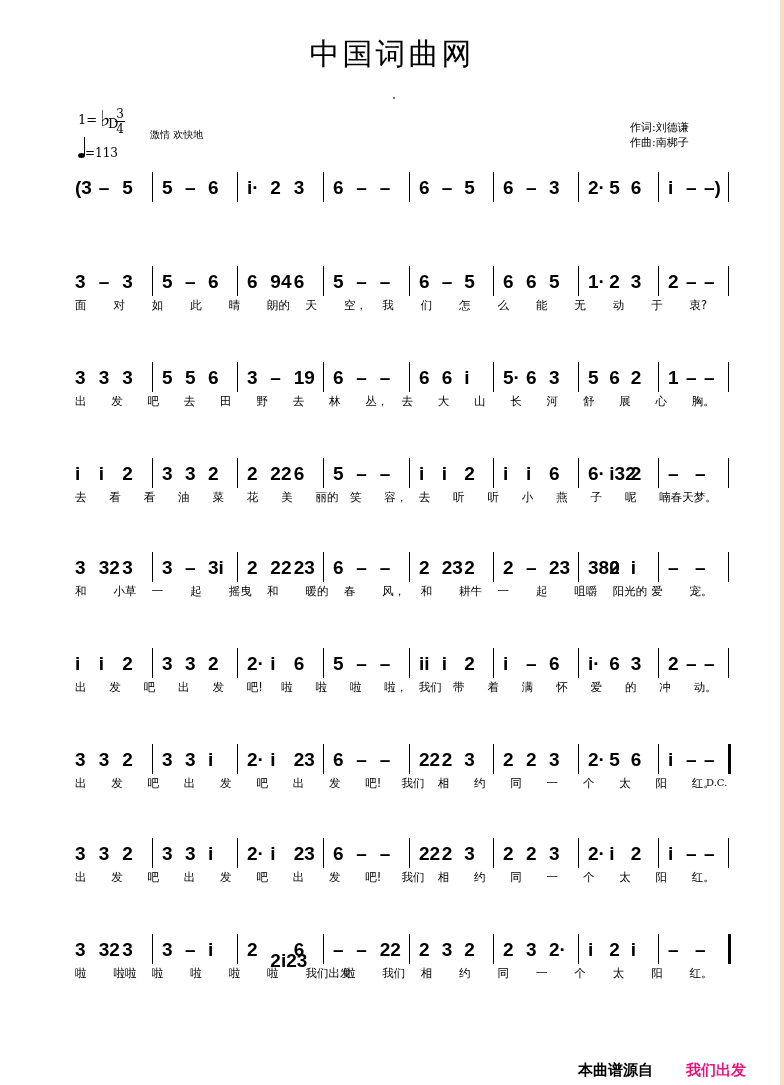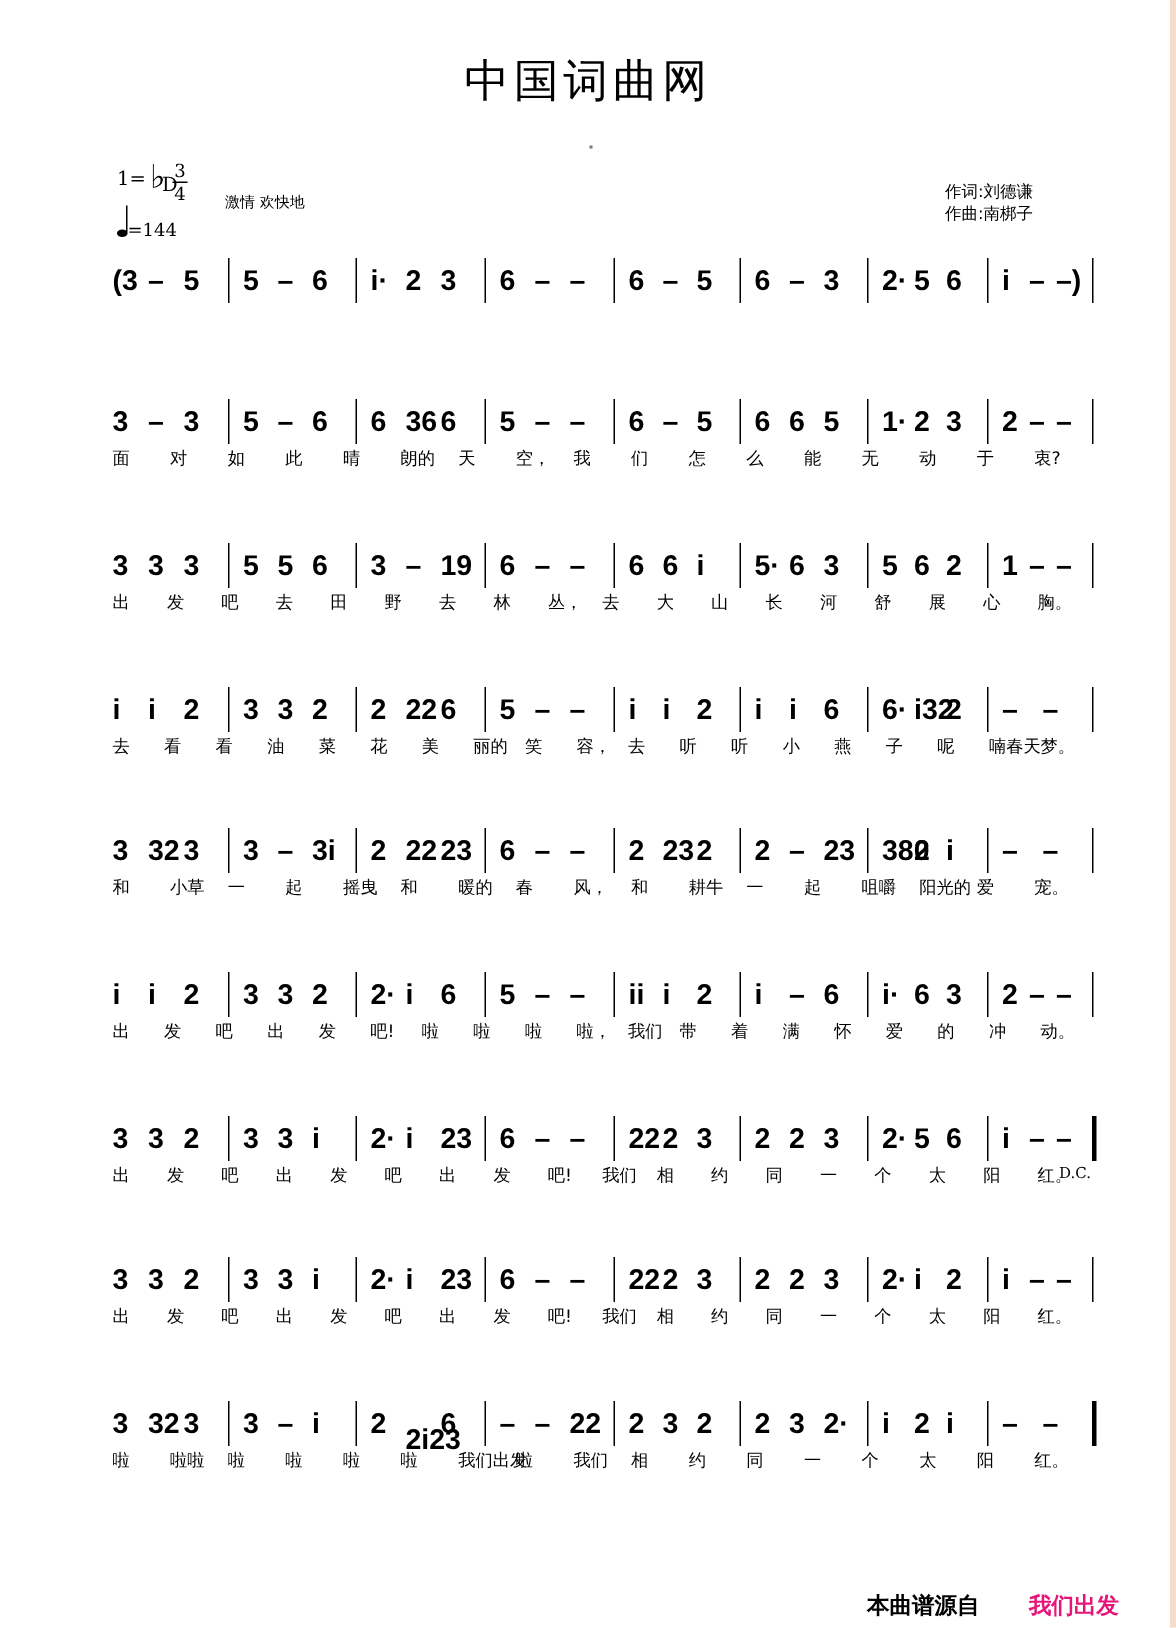--- a/index.html
+++ b/index.html
@@ -38,21 +38,21 @@
   <span>1=</span>
   <span class="flat">♭</span>
   <span class="dd">D</span>
 </div>
 <div class="ts">
   <span>3</span>
   <span class="line"></span>
   <span>4</span>
 </div>
 <div class="tempo">
-  <span class="note"><span class="stem"></span></span><span>=144</span>
+  <span class="note"><span class="stem"></span></span><span>=113</span>
 </div>
 <div class="expr">激情  欢快地</div>
 <div class="credits">
   <div>作词:刘德谦</div>
   <div>作曲:南梆子</div>
 </div>
 
 <div id="score">
     <div class="row" style="top: 172px;">
       <div class="bar" style="left: 152px; top: 0px; height: 30px;"></div>
@@ -97,21 +97,21 @@
       <div class="bar" style="left: 578px; top: 0px; height: 30px;"></div>
       <div class="bar" style="left: 658px; top: 0px; height: 30px;"></div>
       <div class="bar" style="left: 728px; top: 0px; height: 30px;"></div>
       <span class="n" style="left: 75px; top: 6px;">3</span>
       <span class="n" style="left: 98.6667px; top: 6px;">–</span>
       <span class="n" style="left: 122.333px; top: 6px;">3</span>
       <span class="n" style="left: 162px; top: 6px;">5</span>
       <span class="n" style="left: 185px; top: 6px;">–</span>
       <span class="n" style="left: 208px; top: 6px;">6</span>
       <span class="n" style="left: 247px; top: 6px;">6</span>
-      <span class="n" style="left: 270.333px; top: 6px;">36</span>
+      <span class="n" style="left: 270.333px; top: 6px;">94</span>
       <span class="n" style="left: 293.667px; top: 6px;">6</span>
       <span class="n" style="left: 333px; top: 6px;">5</span>
       <span class="n" style="left: 356.333px; top: 6px;">–</span>
       <span class="n" style="left: 379.667px; top: 6px;">–</span>
       <span class="n" style="left: 419px; top: 6px;">6</span>
       <span class="n" style="left: 441.667px; top: 6px;">–</span>
       <span class="n" style="left: 464.333px; top: 6px;">5</span>
       <span class="n" style="left: 503px; top: 6px;">6</span>
       <span class="n" style="left: 526px; top: 6px;">6</span>
       <span class="n" style="left: 549px; top: 6px;">5</span>

